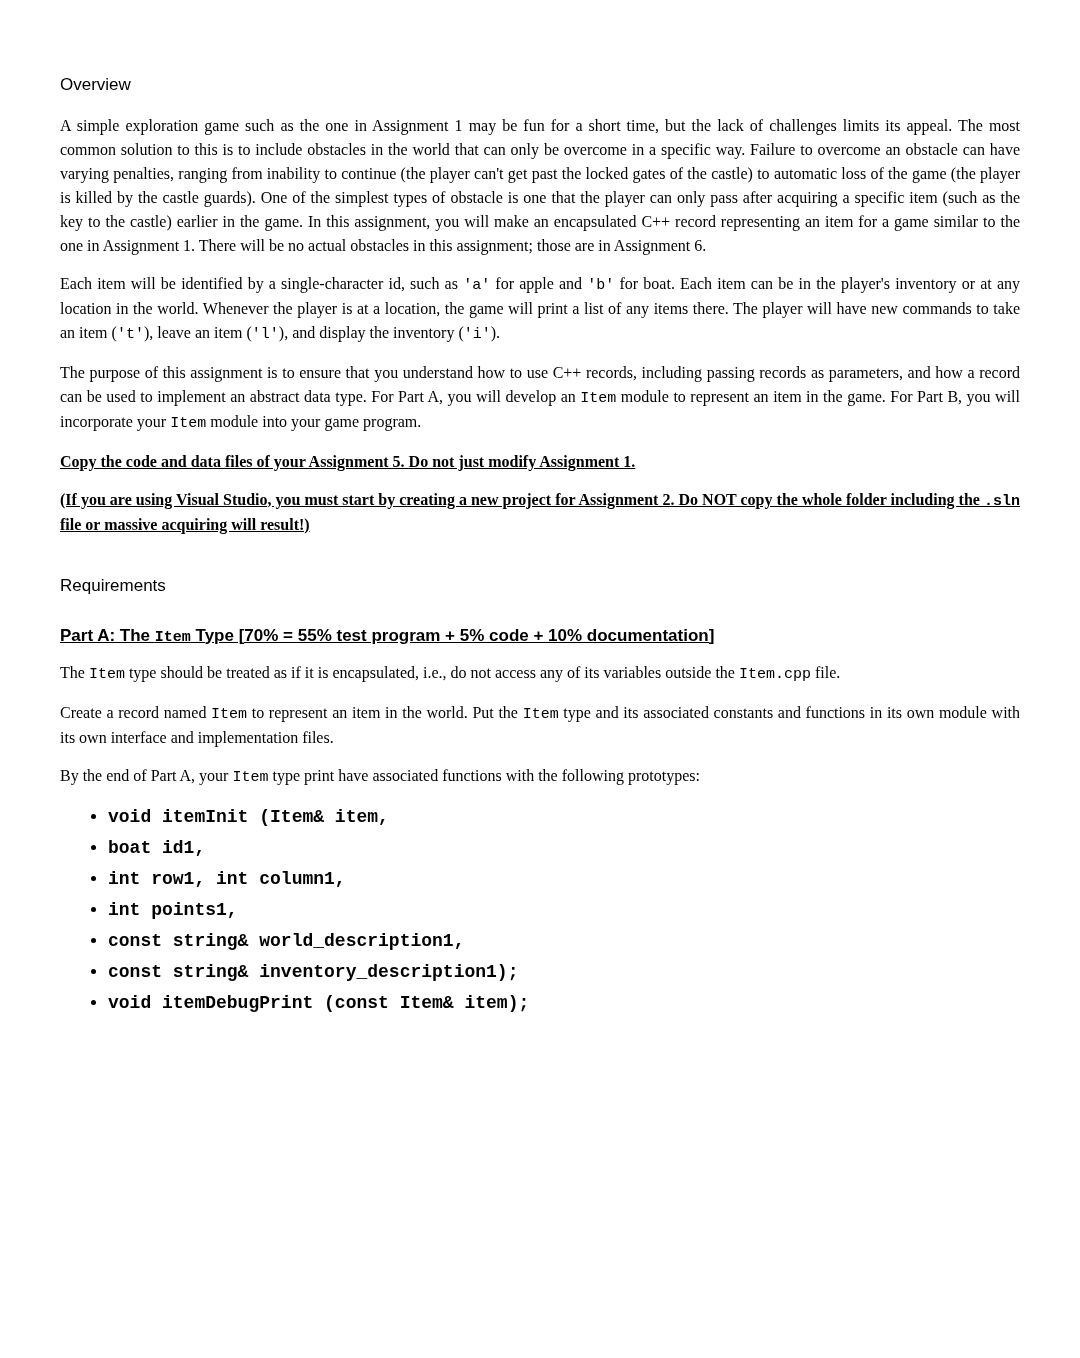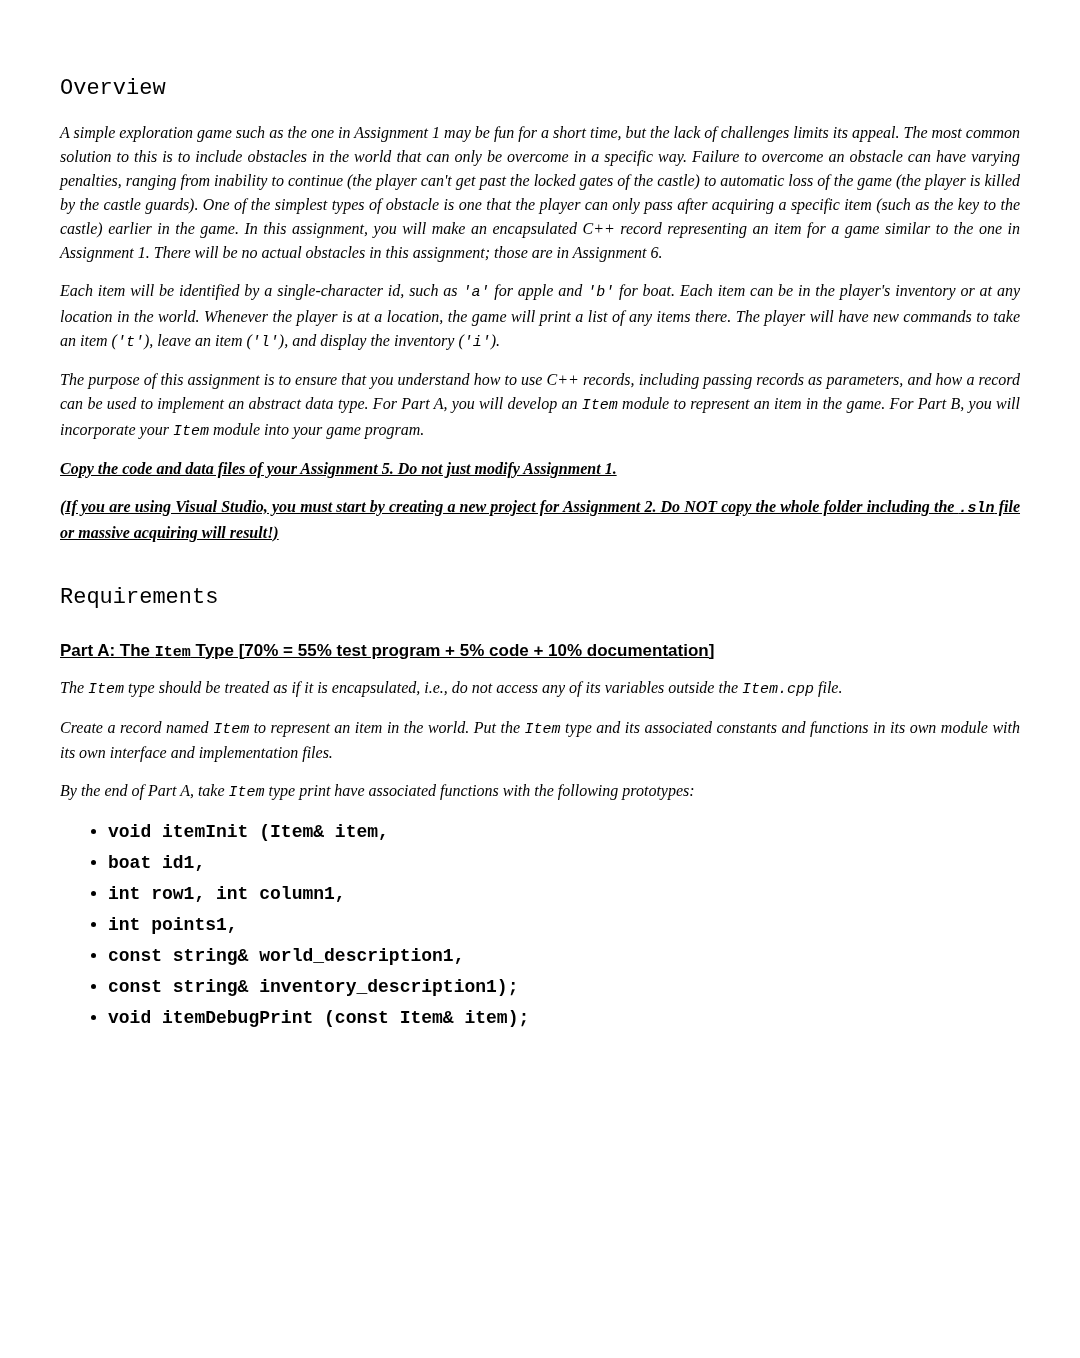--- a/index.html
+++ b/index.html
@@ -12,32 +12,31 @@
       background: #ffffff;
       font-family: Georgia, 'Times New Roman', serif;
       font-size: 16px;
       line-height: 1.5;
       color: #000000;
       padding: 40px 60px;
       max-width: 1080px;
     }
 
     .section-heading {
-      font-family: Liberation Mono, monospace;
-      font-size: 22px;
+      font-family: Liberation Sans, sans-serif;
+      font-size: 17px;
       font-weight: normal;
       margin-bottom: 16px;
       margin-top: 32px;
       border-bottom: none;
     }
 
     .paragraph {
       margin-bottom: 14px;
       text-align: justify;
-      font-style: italic;
     }
 
     .bold-underline {
       font-weight: bold;
       text-decoration: underline;
     }
 
     .bold-underline-italic {
       font-weight: bold;
       text-decoration: underline;
@@ -109,21 +108,21 @@
 
     <p class="paragraph">
       <span>The </span><code>Item</code><span> type should be treated as if it is encapsulated, i.e., do not access any of its variables outside the </span><code>Item.cpp</code><span> file.</span>
     </p>
 
     <p class="paragraph">
       <span>Create a record named </span><code>Item</code><span> to represent an item in the world.  Put the </span><code>Item</code><span> type and its associated constants and functions in its own module with its own interface and implementation files.</span>
     </p>
 
     <p class="paragraph">
-      <span>By the end of Part A, take </span><code>Item</code><span> type print have associated functions with the following prototypes:</span>
+      <span>By the end of Part A, your </span><code>Item</code><span> type print have associated functions with the following prototypes:</span>
     </p>
 
     <ul class="bullet-list">
       <li>void itemInit (Item&amp; item,</li>
       <li>               boat id1,</li>
       <li>               int row1, int column1,</li>
       <li>               int points1,</li>
       <li>               const string&amp; world_description1,</li>
       <li>               const string&amp; inventory_description1);</li>
       <li>void itemDebugPrint (const Item&amp; item);</li>

